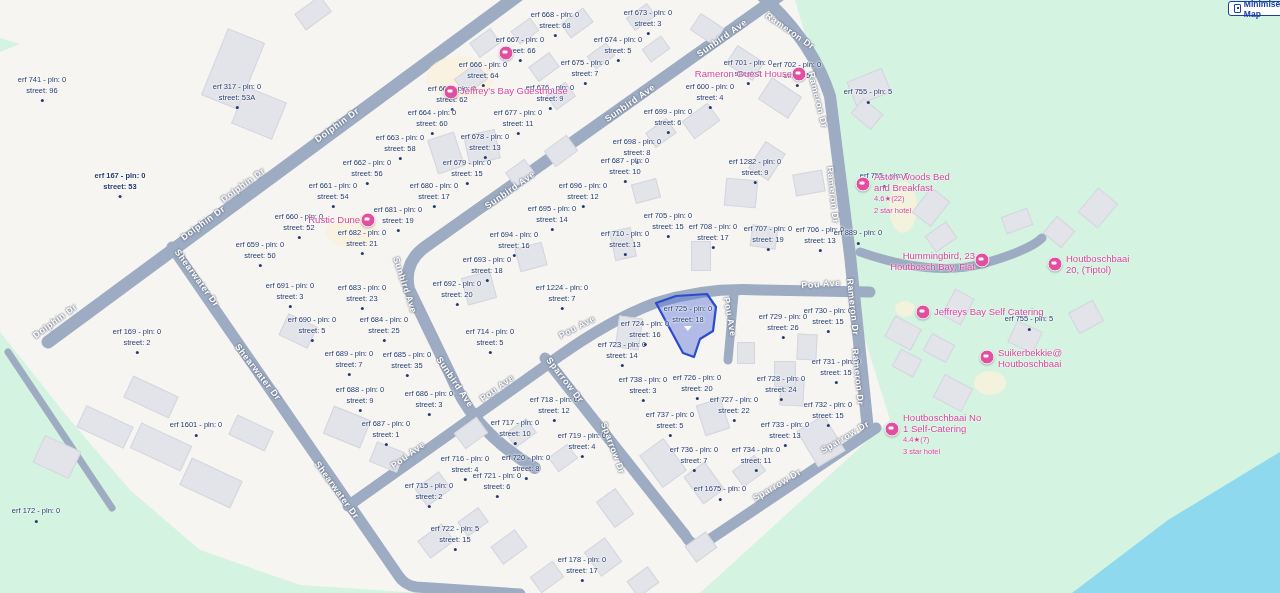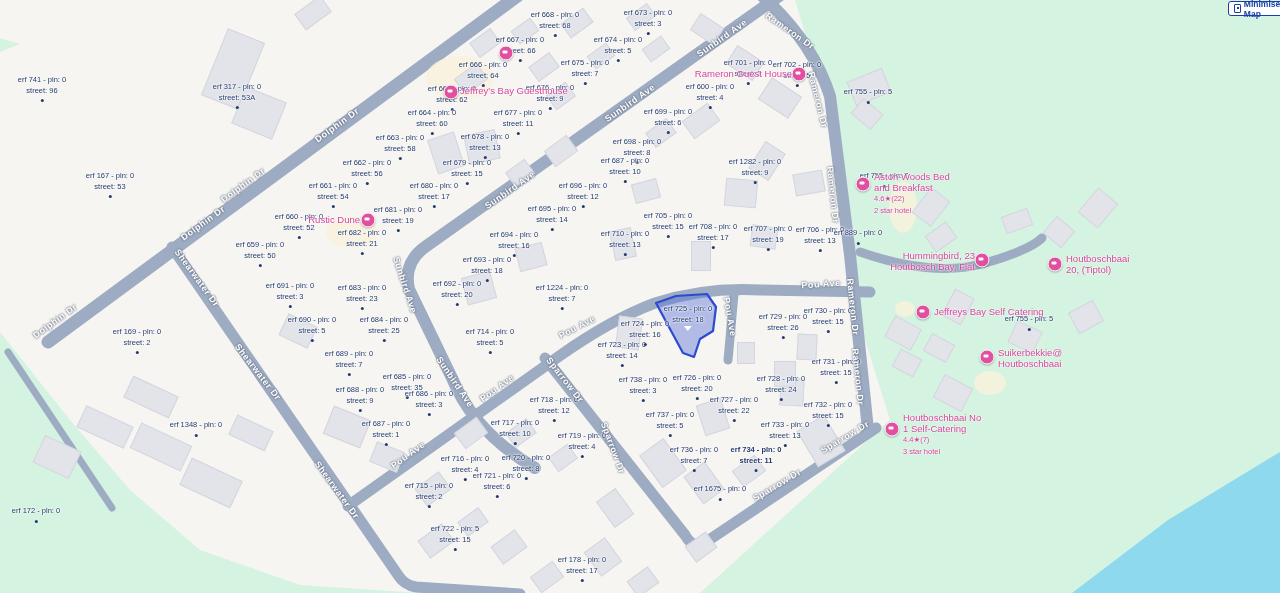--- a/index.html
+++ b/index.html
@@ -141,21 +141,21 @@
       <div class="parcel-label" style="left: 42px; top: 75px;"><span>erf 741 - pln: 0</span><br><span>street: 96</span><span class="dot"></span></div>
       <div class="parcel-label" style="left: 432px; top: 108px;"><span>erf 664 - pln: 0</span><br><span>street: 60</span><span class="dot"></span></div>
       <div class="parcel-label" style="left: 400px; top: 133px;"><span>erf 663 - pln: 0</span><br><span>street: 58</span><span class="dot"></span></div>
       <div class="parcel-label" style="left: 367px; top: 158px;"><span>erf 662 - pln: 0</span><br><span>street: 56</span><span class="dot"></span></div>
       <div class="parcel-label" style="left: 467px; top: 158px;"><span>erf 679 - pln: 0</span><br><span>street: 15</span><span class="dot"></span></div>
       <div class="parcel-label" style="left: 625px; top: 156px;"><span>erf 687 - pln: 0</span><br><span>street: 10</span><span class="dot"></span></div>
       <div class="parcel-label" style="left: 755px; top: 157px;"><span>erf 1282 - pln: 0</span><br><span>street: 9</span><span class="dot"></span></div>
       <div class="parcel-label" style="left: 333px; top: 181px;"><span>erf 661 - pln: 0</span><br><span>street: 54</span><span class="dot"></span></div>
       <div class="parcel-label" style="left: 434px; top: 181px;"><span>erf 680 - pln: 0</span><br><span>street: 17</span><span class="dot"></span></div>
       <div class="parcel-label" style="left: 583px; top: 181px;"><span>erf 696 - pln: 0</span><br><span>street: 12</span><span class="dot"></span></div>
-      <div class="parcel-label" style="left: 110px; top: 171px;"><span>erf 167 - pln: 0</span><br><span>street: 53</span><span class="dot"></span></div>
+      <div class="parcel-label" style="left: 120px; top: 171px; font-weight: bold;"><span>erf 167 - pln: 0</span><br><span>street: 53</span><span class="dot"></span></div>
       <div class="parcel-label" style="left: 398px; top: 205px;"><span>erf 681 - pln: 0</span><br><span>street: 19</span><span class="dot"></span></div>
       <div class="parcel-label" style="left: 552px; top: 204px;"><span>erf 695 - pln: 0</span><br><span>street: 14</span><span class="dot"></span></div>
       <div class="parcel-label" style="left: 362px; top: 228px;"><span>erf 682 - pln: 0</span><br><span>street: 21</span><span class="dot"></span></div>
       <div class="parcel-label" style="left: 514px; top: 230px;"><span>erf 694 - pln: 0</span><br><span>street: 16</span><span class="dot"></span></div>
       <div class="parcel-label" style="left: 625px; top: 229px;"><span>erf 710 - pln: 0</span><br><span>street: 13</span><span class="dot"></span></div>
       <div class="parcel-label" style="left: 668px; top: 211px;"><span>erf 705 - pln: 0</span><br><span>street: 15</span><span class="dot"></span></div>
       <div class="parcel-label" style="left: 713px; top: 222px;"><span>erf 708 - pln: 0</span><br><span>street: 17</span><span class="dot"></span></div>
       <div class="parcel-label" style="left: 768px; top: 224px;"><span>erf 707 - pln: 0</span><br><span>street: 19</span><span class="dot"></span></div>
       <div class="parcel-label" style="left: 820px; top: 225px;"><span>erf 706 - pln: 0</span><br><span>street: 13</span><span class="dot"></span></div>
       <div class="parcel-label" style="left: 858px; top: 228px;"><span>erf 889 - pln: 0</span><span class="dot"></span></div>
@@ -166,51 +166,51 @@
       <div class="parcel-label" style="left: 260px; top: 240px;"><span>erf 659 - pln: 0</span><br><span>street: 50</span><span class="dot"></span></div>
       <div class="parcel-label" style="left: 290px; top: 281px;"><span>erf 691 - pln: 0</span><br><span>street: 3</span><span class="dot"></span></div>
       <div class="parcel-label" style="left: 312px; top: 315px;"><span>erf 690 - pln: 0</span><br><span>street: 5</span><span class="dot"></span></div>
       <div class="parcel-label" style="left: 362px; top: 283px;"><span>erf 683 - pln: 0</span><br><span>street: 23</span><span class="dot"></span></div>
       <div class="parcel-label" style="left: 384px; top: 315px;"><span>erf 684 - pln: 0</span><br><span>street: 25</span><span class="dot"></span></div>
       <div class="parcel-label" style="left: 137px; top: 327px;"><span>erf 169 - pln: 0</span><br><span>street: 2</span><span class="dot"></span></div>
       <div class="parcel-label" style="left: 487px; top: 255px;"><span>erf 693 - pln: 0</span><br><span>street: 18</span><span class="dot"></span></div>
       <div class="parcel-label" style="left: 457px; top: 279px;"><span>erf 692 - pln: 0</span><br><span>street: 20</span><span class="dot"></span></div>
       <div class="parcel-label" style="left: 562px; top: 283px;"><span>erf 1224 - pln: 0</span><br><span>street: 7</span><span class="dot"></span></div>
       <div class="parcel-label" style="left: 490px; top: 327px;"><span>erf 714 - pln: 0</span><br><span>street: 5</span><span class="dot"></span></div>
-      <div class="parcel-label" style="left: 407px; top: 350px; margin-top: 22px;"><span>erf 685 - pln: 0</span><br><span>street: 35</span><span class="dot"></span></div>
+      <div class="parcel-label" style="left: 407px; top: 350px;"><span>erf 685 - pln: 0</span><br><span>street: 35</span><span class="dot"></span></div>
       <div class="parcel-label" style="left: 333px; top: 349px; margin-left: 16px;"><span>erf 689 - pln: 0</span><br><span>street: 7</span><span class="dot"></span></div>
       <div class="parcel-label" style="left: 360px; top: 385px;"><span>erf 688 - pln: 0</span><br><span>street: 9</span><span class="dot"></span></div>
       <div class="parcel-label" style="left: 429px; top: 389px;"><span>erf 686 - pln: 0</span><br><span>street: 3</span><span class="dot"></span></div>
       <div class="parcel-label" style="left: 386px; top: 419px;"><span>erf 687 - pln: 0</span><br><span>street: 1</span><span class="dot"></span></div>
       <div class="parcel-label" style="left: 429px; top: 481px;"><span>erf 715 - pln: 0</span><br><span>street: 2</span><span class="dot"></span></div>
       <div class="parcel-label" style="left: 465px; top: 454px;"><span>erf 716 - pln: 0</span><br><span>street: 4</span><span class="dot"></span></div>
       <div class="parcel-label" style="left: 497px; top: 471px;"><span>erf 721 - pln: 0</span><br><span>street: 6</span><span class="dot"></span></div>
       <div class="parcel-label" style="left: 515px; top: 418px;"><span>erf 717 - pln: 0</span><br><span>street: 10</span><span class="dot"></span></div>
       <div class="parcel-label" style="left: 554px; top: 395px;"><span>erf 718 - pln: 0</span><br><span>street: 12</span><span class="dot"></span></div>
       <div class="parcel-label" style="left: 526px; top: 453px;"><span>erf 720 - pln: 0</span><br><span>street: 8</span><span class="dot"></span></div>
       <div class="parcel-label" style="left: 582px; top: 431px;"><span>erf 719 - pln: 0</span><br><span>street: 4</span><span class="dot"></span></div>
       <div class="parcel-label" style="left: 455px; top: 524px;"><span>erf 722 - pln: 5</span><br><span>street: 15</span><span class="dot"></span></div>
       <div class="parcel-label" style="left: 582px; top: 555px;"><span>erf 178 - pln: 0</span><br><span>street: 17</span><span class="dot"></span></div>
       <div class="parcel-label" style="left: 720px; top: 484px;"><span>erf 1675 - pln: 0</span><span class="dot"></span></div>
       <div class="parcel-label" style="left: 694px; top: 445px;"><span>erf 736 - pln: 0</span><br><span>street: 7</span><span class="dot"></span></div>
-      <div class="parcel-label" style="left: 756px; top: 445px; font-weight: bold;"><span>erf 734 - pln: 0</span><br><span>street: 11</span><span class="dot"></span></div>
+      <div class="parcel-label" style="left: 756px; top: 445px;"><span>erf 734 - pln: 0</span><br><span>street: 11</span><span class="dot"></span></div>
       <div class="parcel-label" style="left: 785px; top: 420px;"><span>erf 733 - pln: 0</span><br><span>street: 13</span><span class="dot"></span></div>
       <div class="parcel-label" style="left: 670px; top: 410px;"><span>erf 737 - pln: 0</span><br><span>street: 5</span><span class="dot"></span></div>
       <div class="parcel-label" style="left: 643px; top: 375px;"><span>erf 738 - pln: 0</span><br><span>street: 3</span><span class="dot"></span></div>
       <div class="parcel-label" style="left: 697px; top: 373px;"><span>erf 726 - pln: 0</span><br><span>street: 20</span><span class="dot"></span></div>
       <div class="parcel-label" style="left: 734px; top: 395px;"><span>erf 727 - pln: 0</span><br><span>street: 22</span><span class="dot"></span></div>
       <div class="parcel-label" style="left: 781px; top: 374px;"><span>erf 728 - pln: 0</span><br><span>street: 24</span><span class="dot"></span></div>
       <div class="parcel-label" style="left: 783px; top: 312px;"><span>erf 729 - pln: 0</span><br><span>street: 26</span><span class="dot"></span></div>
       <div class="parcel-label" style="left: 828px; top: 306px;"><span>erf 730 - pln: 0</span><br><span>street: 15</span><span class="dot"></span></div>
       <div class="parcel-label" style="left: 836px; top: 357px;"><span>erf 731 - pln: 0</span><br><span>street: 15</span><span class="dot"></span></div>
       <div class="parcel-label" style="left: 828px; top: 400px;"><span>erf 732 - pln: 0</span><br><span>street: 15</span><span class="dot"></span></div>
       <div class="parcel-label" style="left: 622px; top: 340px;"><span>erf 723 - pln: 0</span><br><span>street: 14</span><span class="dot"></span></div>
       <div class="parcel-label" style="left: 645px; top: 319px;"><span>erf 724 - pln: 0</span><br><span>street: 16</span><span class="dot"></span></div>
       <div class="parcel-label" style="left: 688px; top: 304px;"><span>erf 725 - pln: 0</span><br><span>street: 18</span><span class="tri"></span></div>
-      <div class="parcel-label" style="left: 196px; top: 420px;"><span>erf 1348 - pln: 0</span><span class="dot"></span></div>
+      <div class="parcel-label" style="left: 196px; top: 420px;"><span>erf 1601 - pln: 0</span><span class="dot"></span></div>
       <div class="parcel-label" style="left: 36px; top: 506px;"><span>erf 172 - pln: 0</span><span class="dot"></span></div>
       <div class="street-label" style="left: 337px; top: 125px; transform: translate(-50%, -50%) rotate(-36deg);">Dolphin Dr</div>
       <div class="street-label" style="left: 243px; top: 185px; transform: translate(-50%, -50%) rotate(-36deg);">Dolphin Dr</div>
       <div class="street-label" style="left: 203px; top: 223px; transform: translate(-50%, -50%) rotate(-36deg);">Dolphin Dr</div>
       <div class="street-label" style="left: 55px; top: 321px; transform: translate(-50%, -50%) rotate(-36deg);">Dolphin Dr</div>
       <div class="street-label" style="left: 197px; top: 278px; transform: translate(-50%, -50%) rotate(54deg);">Shearwater Dr</div>
       <div class="street-label" style="left: 258px; top: 372px; transform: translate(-50%, -50%) rotate(52deg);">Shearwater Dr</div>
       <div class="street-label" style="left: 337px; top: 490px; transform: translate(-50%, -50%) rotate(54deg);">Shearwater Dr</div>
       <div class="street-label" style="left: 722px; top: 38px; transform: translate(-50%, -50%) rotate(-35deg);">Sunbird Ave</div>
       <div class="street-label" style="left: 630px; top: 103px; transform: translate(-50%, -50%) rotate(-35deg);">Sunbird Ave</div>

